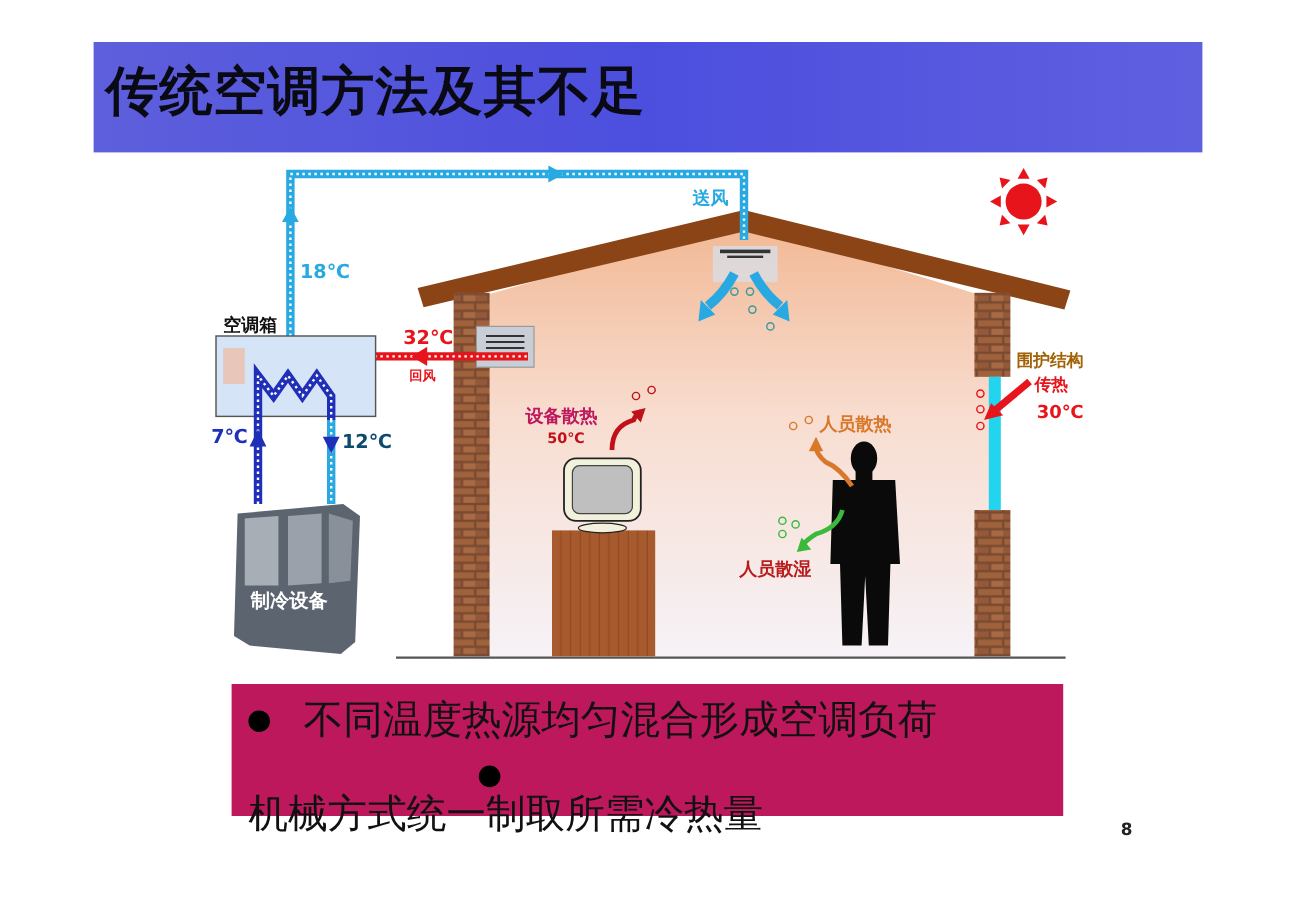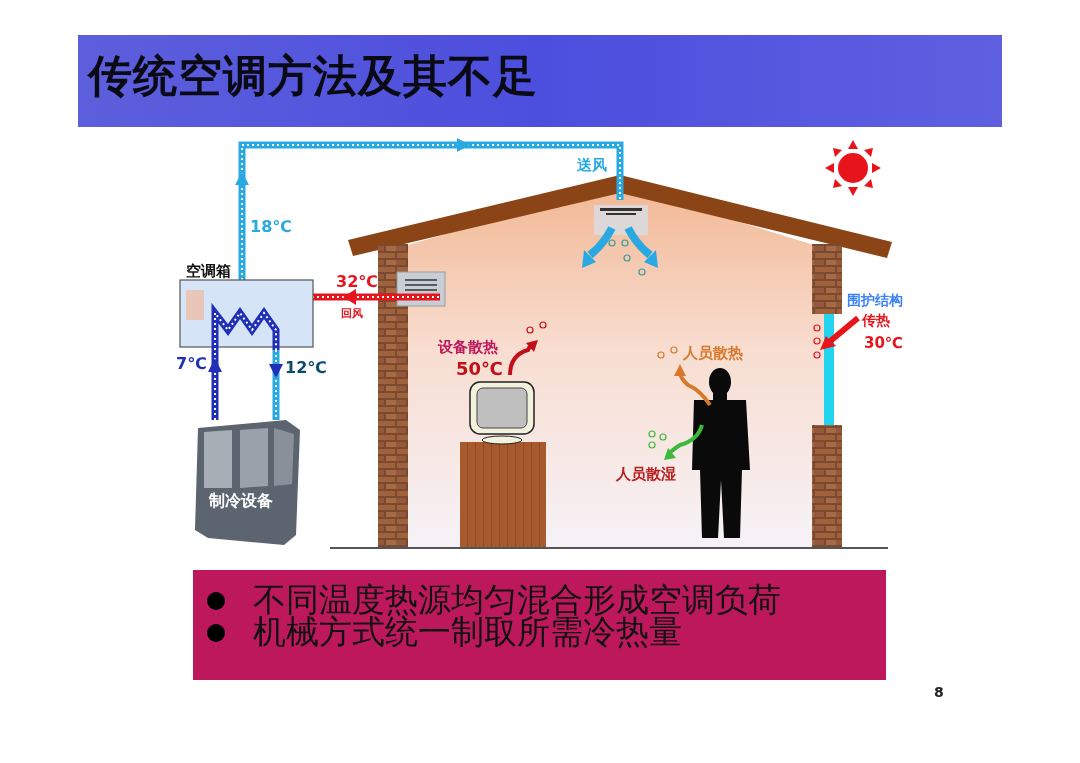--- a/index.html
+++ b/index.html
@@ -177,31 +177,31 @@
 
 <div class="lbl" style="left:250px;top:217px;font-size:16px;color:#29a9e1;">18℃</div>
 <div class="lbl" style="left:186px;top:262px;font-size:15px;color:#111;">空调箱</div>
 <div class="lbl" style="left:336px;top:272px;font-size:16px;color:#e8141c;">32℃</div>
 <div class="lbl" style="left:341px;top:306px;font-size:11px;color:#e8141c;">回风</div>
 <div class="lbl" style="left:577px;top:156px;font-size:15px;color:#29a9e1;">送风</div>
 <div class="lbl" style="left:176px;top:354px;font-size:16px;color:#1f2fb8;">7℃</div>
 <div class="lbl" style="left:285px;top:358px;font-size:16px;color:#0c4a6e;">12℃</div>
 <div class="lbl" style="left:209px;top:491px;font-size:16px;color:#ffffff;">制冷设备</div>
 <div class="lbl" style="left:438px;top:338px;font-size:15px;color:#be185d;">设备散热</div>
-<div class="lbl" style="left:456px;top:358px;font-size:18px;color:#c0101a;">50℃</div>
+<div class="lbl" style="left:456px;top:358px;font-size:12px;color:#c0101a;">50℃</div>
 <div class="lbl" style="left:683px;top:344px;font-size:15px;color:#d9782a;">人员散热</div>
 <div class="lbl" style="left:616px;top:465px;font-size:15px;color:#b91c1c;">人员散湿</div>
-<div class="lbl" style="left:847px;top:292px;font-size:14px;color:#3b82f6;">围护结构</div>
+<div class="lbl" style="left:847px;top:292px;font-size:14px;color:#a16207;">围护结构</div>
 <div class="lbl" style="left:862px;top:312px;font-size:14px;color:#e8141c;">传热</div>
 <div class="lbl" style="left:864px;top:334px;font-size:15px;color:#e8141c;">30℃</div>
 
 <div class="bullets">
   <div class="bullet-row" style="top:8px;">
     <span class="dot"></span>
     <span>不同温度热源均匀混合形成空调负荷</span>
   </div>
-  <div class="bullet-row" style="top:40px;">
+  <div class="bullet-row" style="top:68px;flex-direction:column;">
     <span class="dot"></span>
     <span>机械方式统一制取所需冷热量</span>
   </div>
 </div>
 
 <div class="page-num">8</div>
 
 </body></html>

